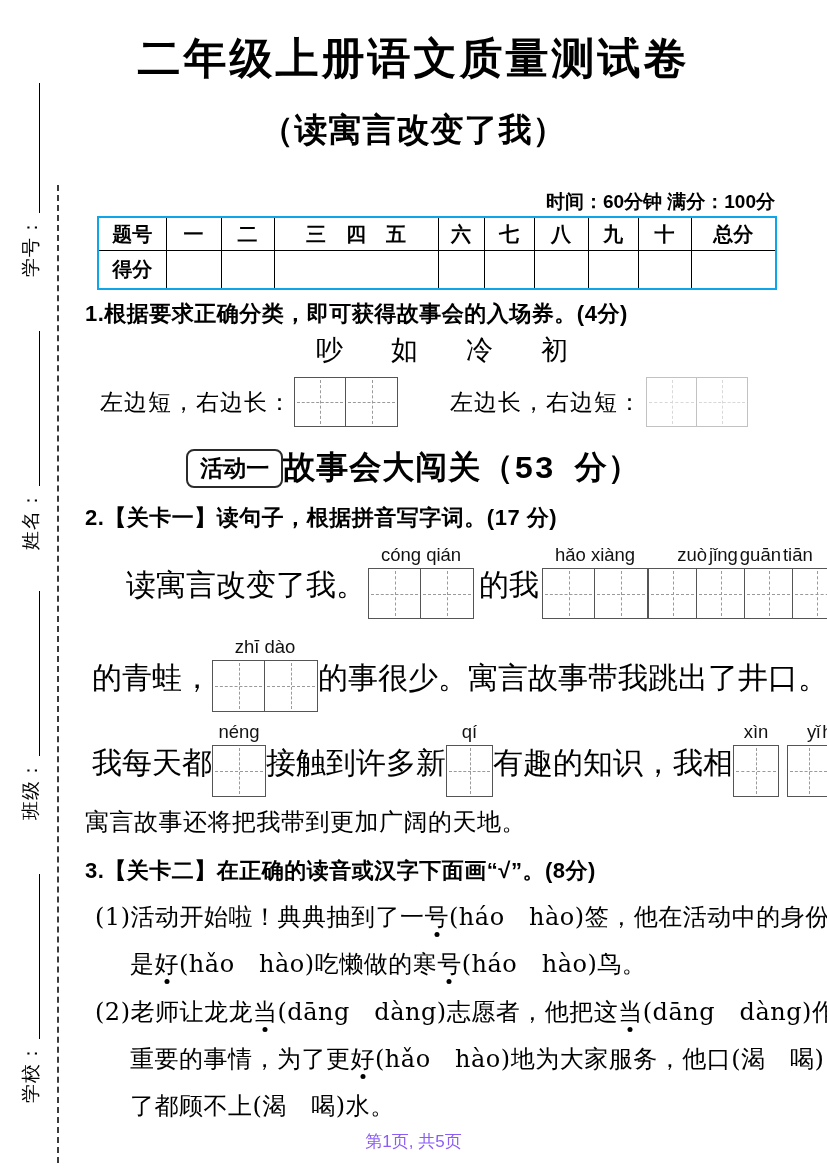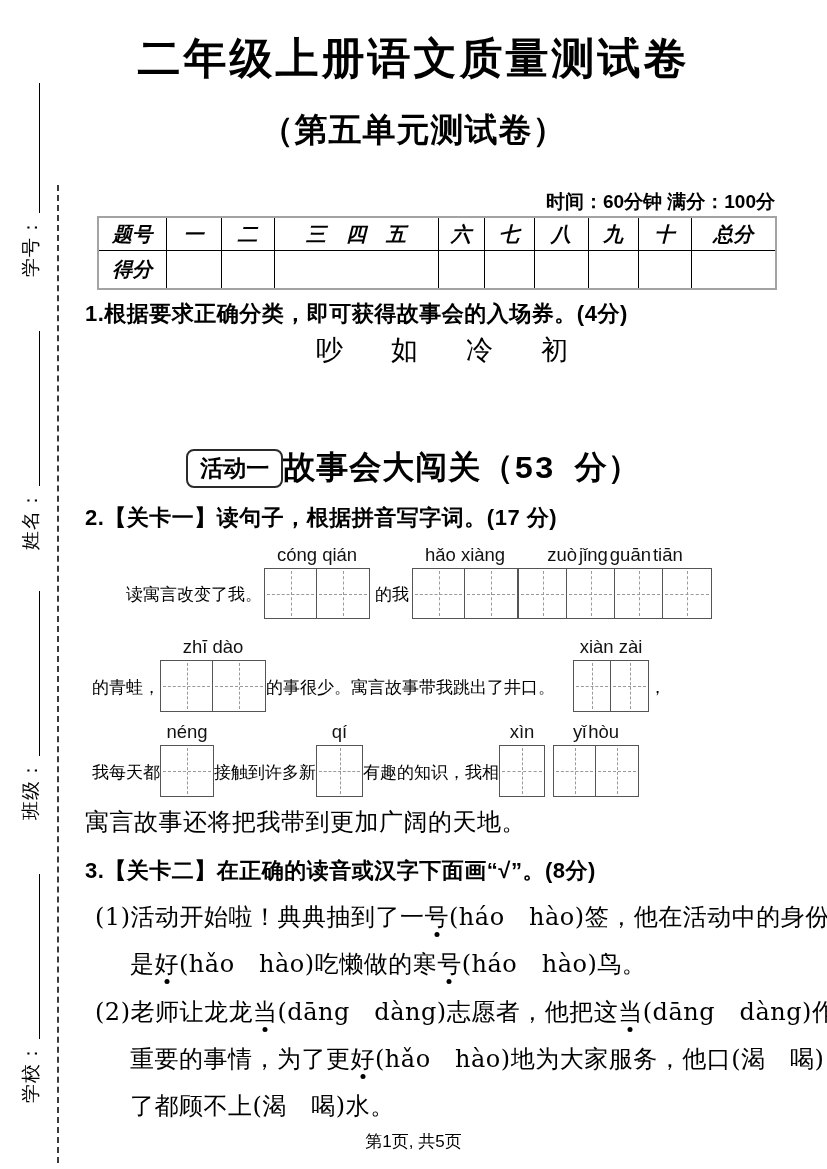--- a/index.html
+++ b/index.html
@@ -17,45 +17,45 @@
   .title{position:absolute;top:30px;left:0;width:100%;text-align:center;
          font-size:43px;font-weight:bold;letter-spacing:3px;}
   .subtitle{position:absolute;top:108px;left:0;width:100%;text-align:center;
          font-size:33px;font-weight:bold;letter-spacing:1px;}
   .meta{position:absolute;top:189px;right:52px;font-size:19px;font-weight:bold;}
 
   
   .score-table{position:absolute;left:97px;top:216px;border-collapse:collapse;
                font-family:"DejaVu Serif",serif;}
   .score-table td{border:1px solid #000;text-align:center;font-size:20px;font-weight:bold;padding:0;}
-  .score-table{border:2px solid #a3a3a3;font-style:italic;}
+  .score-table{border:2px solid #0ea5e9;}
   .score-table .r1 td{height:32px;}
   .score-table .r2 td{height:37px;}
 
   
   .qhead{position:absolute;font-size:22px;font-weight:bold;letter-spacing:.5px;}
-  .footer{position:absolute;top:1130px;left:0;width:100%;text-align:center;font-size:17px;color:#000000;}
+  .footer{position:absolute;top:1130px;left:0;width:100%;text-align:center;font-size:17px;color:#8b5cf6;}
 
   
   .q1-chars{position:absolute;left:316px;top:332px;width:252px;display:flex;
             justify-content:space-between;font-family:"DejaVu Serif",serif;font-size:27px;}
   .q1-row{position:absolute;left:100px;top:377px;display:flex;align-items:center;}
   .q1-row .lbl{font-family:"DejaVu Serif",serif;font-size:23px;letter-spacing:1px;}
 
   
   .wg{--gc:#555;--gd:#9a9a9a;display:flex;border:1.5px solid var(--gc);background:#fff;box-sizing:border-box;}
   .wc{position:relative;border-right:1px solid var(--gc);box-sizing:border-box;}
   .wc:last-child{border-right:none;}
   .wc::before{content:"";position:absolute;left:50%;top:2px;bottom:2px;border-left:1px dashed var(--gd);}
   .wc::after{content:"";position:absolute;top:50%;left:2px;right:2px;border-top:1px dashed var(--gd);}
   .wg.light{--gc:#c2c2c2;--gd:#d8d8d8;}
 
   
   .prow{position:absolute;display:flex;align-items:flex-end;}
-  .prow .kt{font-family:"DejaVu Serif",serif;font-size:17px;padding-bottom:13px;white-space:nowrap;}
+  .prow .kt{font-family:"DejaVu Serif",serif;font-size:30px;padding-bottom:13px;white-space:nowrap;}
   .unit{display:flex;flex-direction:column;align-items:center;}
   .py{display:flex;justify-content:space-around;font-size:18.5px;color:#111;
       height:26px;align-items:flex-end;white-space:nowrap;padding-bottom:2px;}
   .py span{padding:0 1px;}
 
   
   .para{position:absolute;font-family:"DejaVu Serif",serif;font-size:24px;white-space:nowrap;letter-spacing:.5px;}
   .em-dot{position:relative;}
   .em-dot::after{content:"";position:absolute;left:50%;bottom:-6px;transform:translateX(-50%);
                  width:5px;height:5px;border-radius:50%;background:#000;}
@@ -84,21 +84,21 @@
   <div class="side-group" style="top:820px;width:235px;">
     <span class="side-label">班级：</span>
     <span class="side-line"></span>
   </div>
   <div class="side-group" style="top:1103px;width:235px;">
     <span class="side-label">学校：</span>
     <span class="side-line"></span>
   </div>
 
   <div class="title">二年级上册语文质量测试卷</div>
-  <div class="subtitle">（第五单元测试卷）</div>
+  <div class="subtitle">（读寓言改变了我）</div>
   <div class="meta">时间：60分钟  满分：100分</div>
 
   <table class="score-table">
     <colgroup>
       <col style="width:68px">
         <col style="width:55px">
         <col style="width:53px">
         <col style="width:164px">
       <col style="width:46px">
         <col style="width:50px">
@@ -137,20 +137,32 @@
 
   <div class="qhead" style="left:85px;top:299px;">1.根据要求正确分类，即可获得故事会的入场券。(4分)</div>
 
   <div class="q1-chars">
     <span>吵</span>
     <span>如</span>
     <span>冷</span>
     <span>初</span>
   </div>
 
+  <div class="q1-row">
+    <span class="lbl">左边短，右边长：</span>
+    <div class="wg" style="margin-left:2px;">
+      <div class="wc" style="width:51px;height:48px;"></div>
+      <div class="wc" style="width:51px;height:48px;"></div>
+    </div>
+    <span class="lbl" style="margin-left:52px;">左边长，右边短：</span>
+    <div class="wg light" style="margin-left:4px;">
+      <div class="wc" style="width:50px;height:48px;"></div>
+      <div class="wc" style="width:50px;height:48px;"></div>
+    </div>
+  </div>
 
   <div class="banner">
     <span class="badge">活动一</span>
     <span class="banner-title">故事会大闯关（53 分）</span>
   </div>
 
   <div class="qhead" style="left:85px;top:503px;">2.【关卡一】读句子，根据拼音写字词。(17 分)</div>
 
   <div class="prow" style="left:126px;top:540px;">
     <span class="kt">读寓言改变了我。</span>

